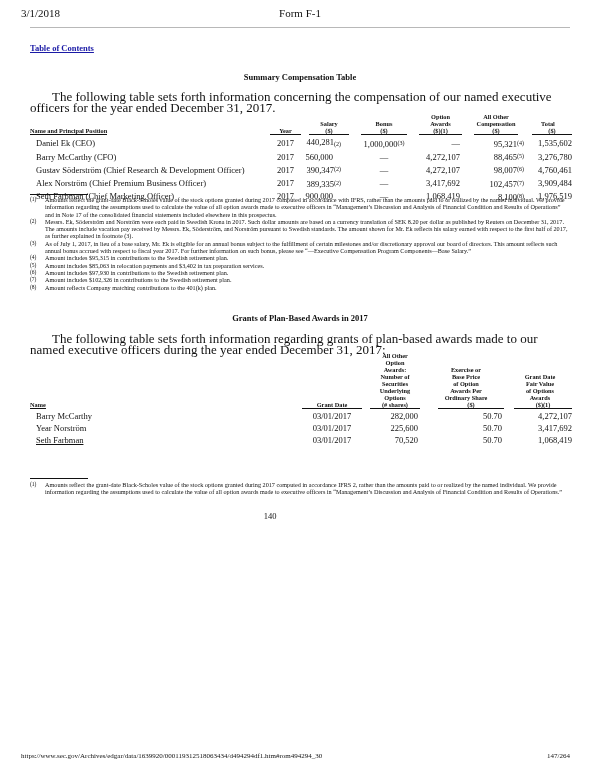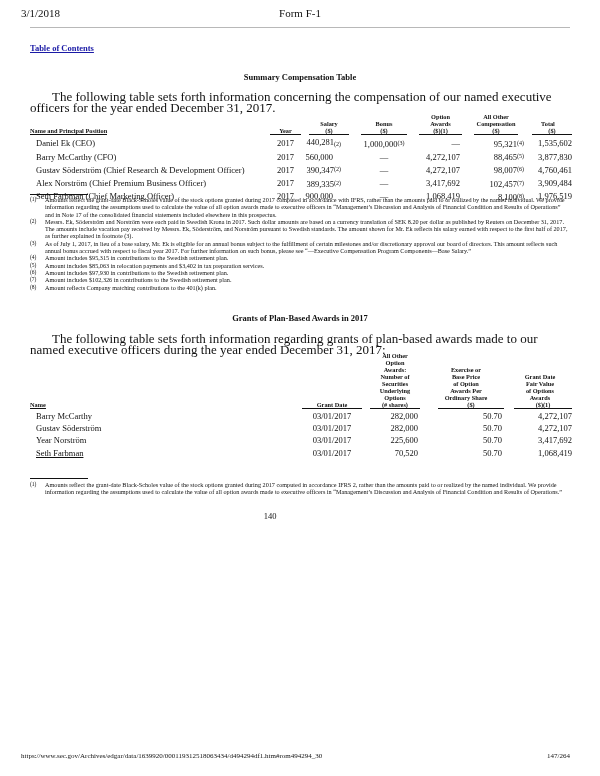--- a/index.html
+++ b/index.html
@@ -94,21 +94,21 @@
         <td class="r"><span>95,321</span><sup class="fn">(4)</sup></td>
         <td class="r">1,535,602</td>
       </tr>
       <tr>
         <td style="padding-left:6px;">Barry McCarthy (CFO)</td>
         <td class="c">2017</td>
         <td class="r" style="padding-right:14px;"><span>560,000</span><span style="display:inline-block;width:8px;"></span></td>
         <td class="c"><span>—</span></td>
         <td class="r" style="padding-right:8px;">4,272,107</td>
         <td class="r"><span>88,465</span><sup class="fn">(5)</sup></td>
-        <td class="r">3,877,830</td>
+        <td class="r">3,276,780</td>
       </tr>
       <tr>
         <td style="padding-left:6px;">Gustav Söderström (Chief Research &amp; Development Officer)</td>
         <td class="c">2017</td>
         <td class="r" style="padding-right:14px;"><span>390,347</span><sup class="fn">(2)</sup></td>
         <td class="c"><span>—</span></td>
         <td class="r" style="padding-right:8px;">4,272,107</td>
         <td class="r"><span>98,007</span><sup class="fn">(6)</sup></td>
         <td class="r">4,760,461</td>
       </tr>
@@ -221,27 +221,20 @@
   </thead>
   <tbody id="grants-body">
       <tr>
         <td style="padding-left:6px;">Barry McCarthy</td>
         <td class="c">03/01/2017</td>
         <td class="r" style="padding-right:6px;">282,000</td>
         <td class="r" style="padding-right:6px;">50.70</td>
         <td class="r">4,272,107</td>
       </tr>
       <tr>
-        <td style="padding-left:6px;">Gustav Söderström</td>
-        <td class="c">03/01/2017</td>
-        <td class="r" style="padding-right:6px;">282,000</td>
-        <td class="r" style="padding-right:6px;">50.70</td>
-        <td class="r">4,272,107</td>
-      </tr>
-      <tr>
         <td style="padding-left:6px;">Year Norström</td>
         <td class="c">03/01/2017</td>
         <td class="r" style="padding-right:6px;">225,600</td>
         <td class="r" style="padding-right:6px;">50.70</td>
         <td class="r">3,417,692</td>
       </tr>
       <tr>
         <td style="padding-left:6px;text-decoration:underline;">Seth Farbman</td>
         <td class="c">03/01/2017</td>
         <td class="r" style="padding-right:6px;">70,520</td>

